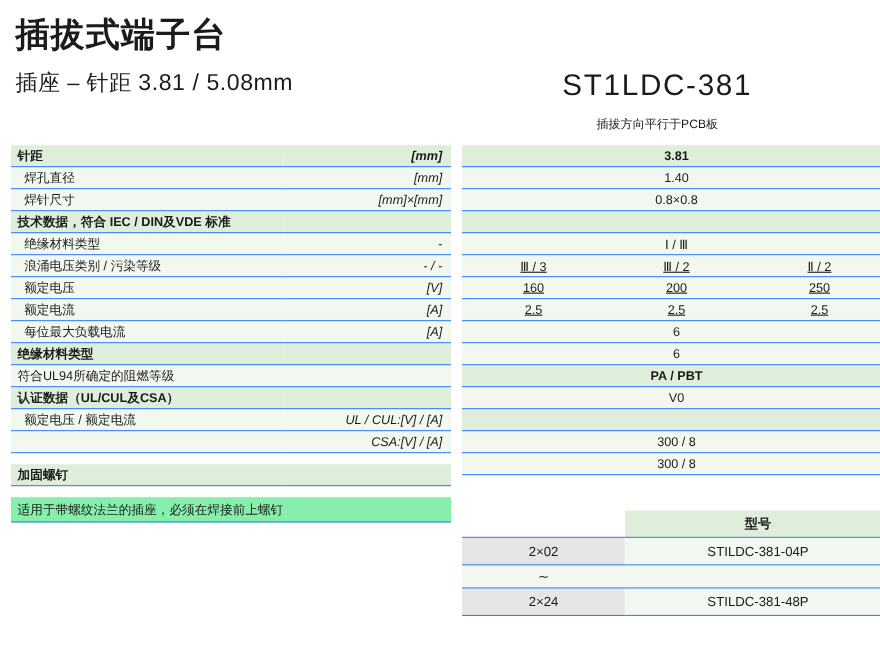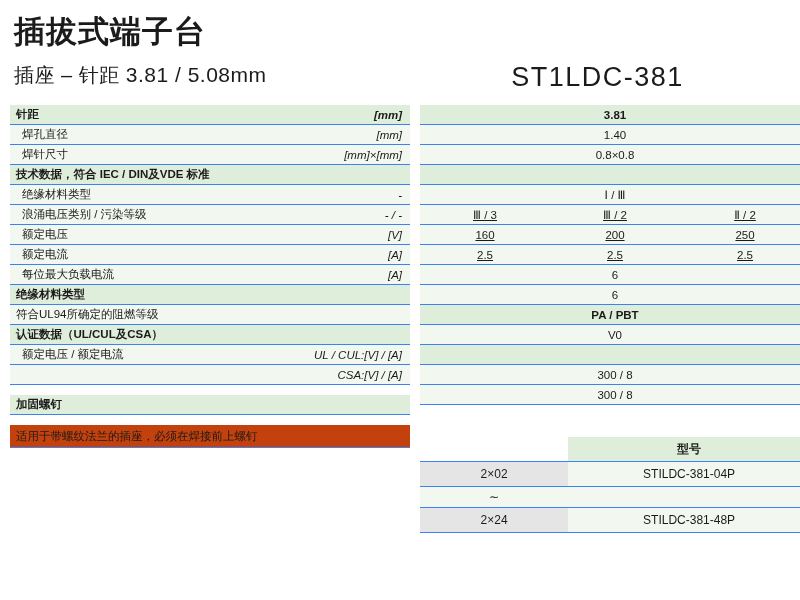--- a/index.html
+++ b/index.html
@@ -121,21 +121,21 @@
   }
   .val {
     text-align: center;
   }
   .spacer-row td {
     height: 10px;
     background: #ffffff;
     border-bottom: none;
   }
   .note-row td {
-    background: #c2410c;
+    background: #86efac;
     height: 22px;
   }
 
   
   .rt td {
     height: 19px;
   }
   .cell3 {
     display: flex;
     width: 100%;
@@ -181,20 +181,21 @@
 
   <div class="header">
     <div class="header-left">
       <div class="title-main">插拔式端子台</div>
       <div class="title-sub">
         <span>插座 – 针距</span><span class="pitch-nums">3.81 / 5.08mm</span>
       </div>
     </div>
     <div class="header-right">
       <div class="part-number">ST1LDC-381</div>
+      <div class="part-note">插拔方向平行于PCB板</div>
     </div>
   </div>
 
   <div class="tables">
 
     <div class="col-left">
       <table>
         <colgroup>
             <col style="width:62%">
             <col style="width:38%">

